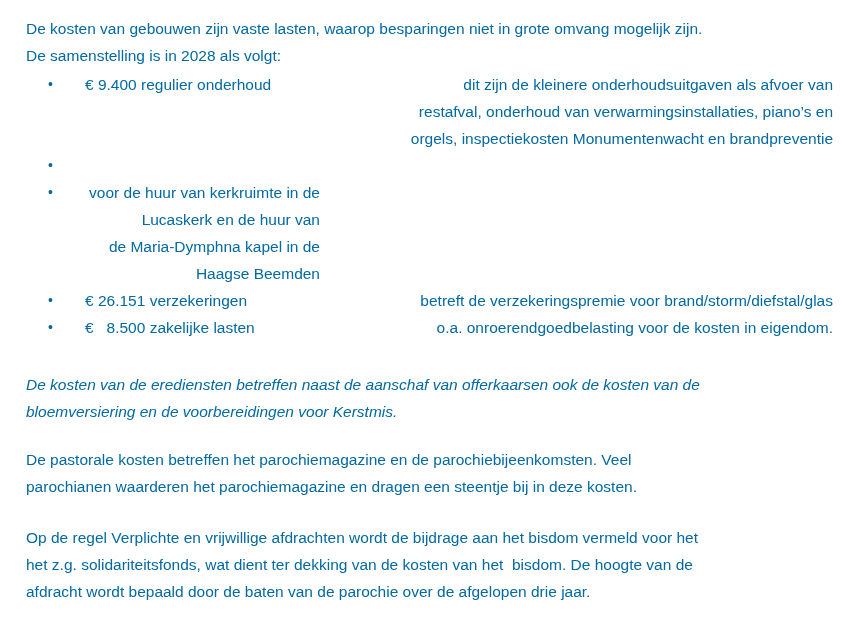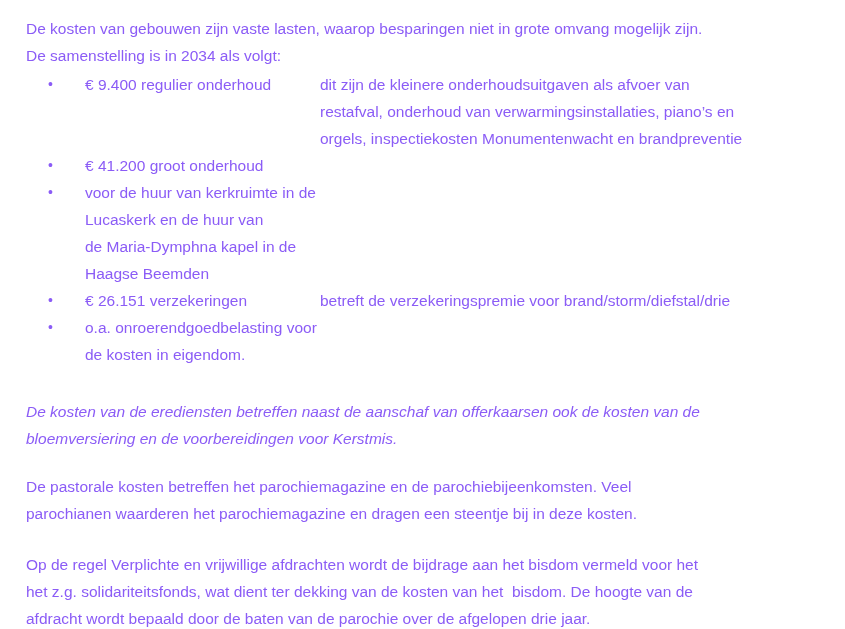--- a/index.html
+++ b/index.html
@@ -2,21 +2,21 @@
 <html><head>
 <meta charset="utf-8">
 <style>
   html, body { margin: 0; padding: 0; }
   .page {
     position: relative;
     width: 845px;
     height: 629px;
     box-sizing: border-box;
     background: #ffffff;
-    color: #8b5cf6;
+    color: #0369a1;
     font-family: "Liberation Sans", sans-serif;
     font-size: 15.5px;
     line-height: 27px;
     padding: 15px 12px 0 26px;
     overflow: hidden;
   }
   .para {
     margin: 0;
     white-space: pre-wrap;
   }
@@ -24,60 +24,60 @@
   .cost-list { margin: 0 0 30px 0; }
   .cost-row {
     display: grid;
     grid-template-columns: 37px 235px 1fr;
     padding-left: 22px;
   }
   .bullet {
     font-size: 14px;
   }
   .amount-label { white-space: pre; }
-  .cost-desc { white-space: pre-wrap; }
+  .cost-desc { white-space: pre-wrap; text-align: right; }
   .mb21 { margin-bottom: 21px; font-style: italic; }
   .mb24 { margin-bottom: 24px; }
 </style>
 </head>
 <body>
 
 <div class="page">
 
-  <p class="para intro"><span>De kosten van gebouwen zijn vaste lasten, waarop besparingen niet in grote omvang mogelijk zijn.</span><br><span>De samenstelling is in 2034 als volgt:</span></p>
+  <p class="para intro"><span>De kosten van gebouwen zijn vaste lasten, waarop besparingen niet in grote omvang mogelijk zijn.</span><br><span>De samenstelling is in 2028 als volgt:</span></p>
 
   <div class="cost-list">
 
     <div class="cost-row">
       <span class="bullet">•</span>
       <span class="amount-label">€ 9.400 regulier onderhoud</span>
       <span class="cost-desc">dit zijn de kleinere onderhoudsuitgaven als afvoer van
 restafval, onderhoud van verwarmingsinstallaties, piano’s en
 orgels, inspectiekosten Monumentenwacht en brandpreventie</span>
     </div>
 
     <div class="cost-row">
       <span class="bullet">•</span>
-      <span class="amount-label">€ 41.200 groot onderhoud</span>
     </div>
 
     <div class="cost-row">
       <span class="bullet">•</span>
       <span class="cost-desc">voor de huur van kerkruimte in de Lucaskerk en de huur van
 de Maria-Dymphna kapel in de Haagse Beemden</span>
     </div>
 
     <div class="cost-row">
       <span class="bullet">•</span>
       <span class="amount-label">€ 26.151 verzekeringen</span>
-      <span class="cost-desc">betreft de verzekeringspremie voor brand/storm/diefstal/drie</span>
+      <span class="cost-desc">betreft de verzekeringspremie voor brand/storm/diefstal/glas</span>
     </div>
 
     <div class="cost-row">
       <span class="bullet">•</span>
+      <span class="amount-label">€   8.500 zakelijke lasten</span>
       <span class="cost-desc">o.a. onroerendgoedbelasting voor de kosten in eigendom.</span>
     </div>
 
   </div>
 
   <p class="para mb21">De kosten van de erediensten betreffen naast de aanschaf van offerkaarsen ook de kosten van de
 bloemversiering en de voorbereidingen voor Kerstmis.</p>
 
   <p class="para mb24">De pastorale kosten betreffen het parochiemagazine en de parochiebijeenkomsten. Veel
 parochianen waarderen het parochiemagazine en dragen een steentje bij in deze kosten.</p>

